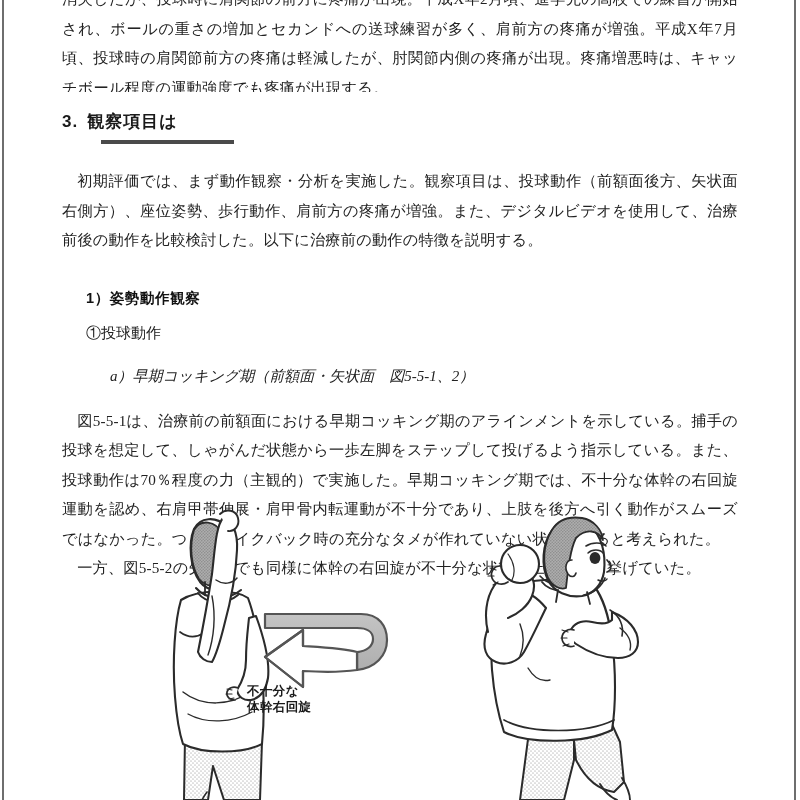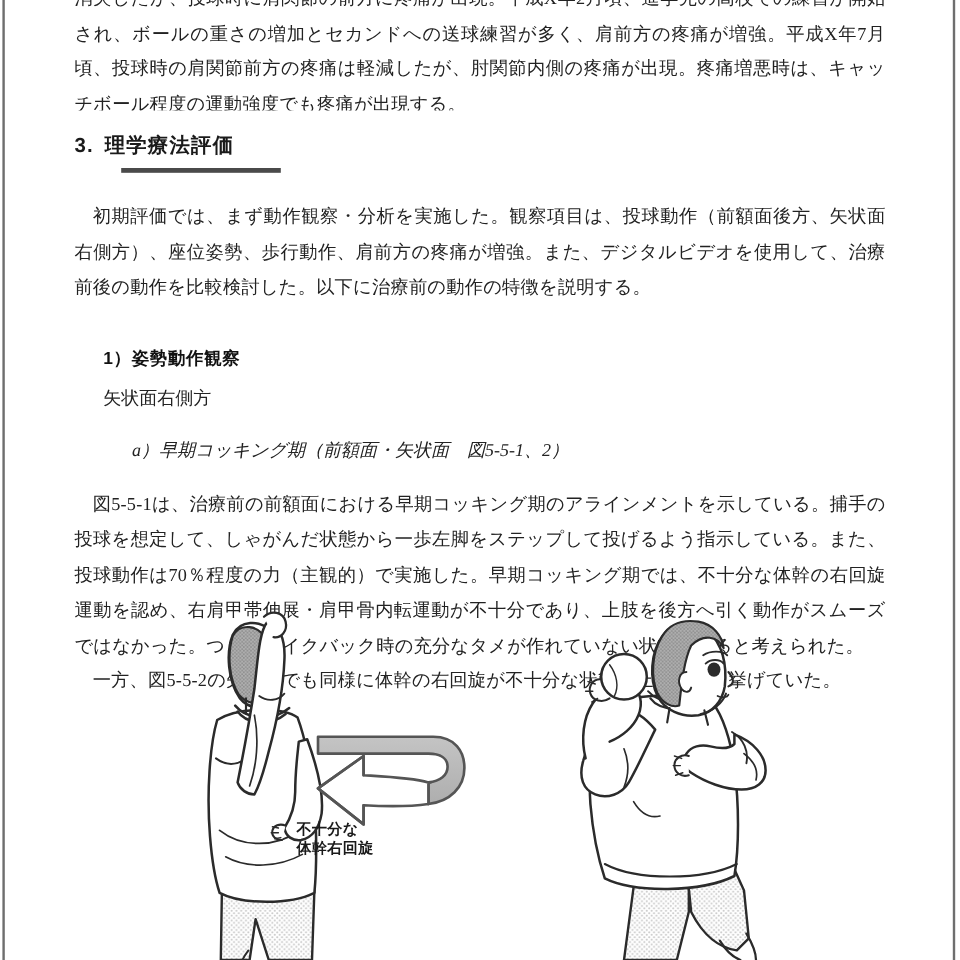--- a/index.html
+++ b/index.html
@@ -147,33 +147,33 @@
   <div class="edge-rule right"></div>
 
   <div class="content">
 
     <div class="clipped-block">
       <p class="para">消失したが、投球時に肩関節の前方に疼痛が出現。平成X年2月頃、進学先の高校での練習が開始され、ボールの重さの増加とセカンドへの送球練習が多く、肩前方の疼痛が増強。平成X年7月頃、投球時の肩関節前方の疼痛は軽減したが、肘関節内側の疼痛が出現。疼痛増悪時は、キャッチボール程度の運動強度でも疼痛が出現する。</p>
     </div>
 
     <div class="section-heading">
       <span class="num">3.</span>
-      <span>理学療法評価</span>
+      <span>観察項目は</span>
     </div>
     <div class="heading-rule"></div>
 
     <div class="spacer-md"></div>
 
     <p class="para indent">初期評価では、まず動作観察・分析を実施した。観察項目は、投球動作（前額面後方、矢状面右側方）、座位姿勢、歩行動作、肩前方の疼痛が増強。また、デジタルビデオを使用して、治療前後の動作を比較検討した。以下に治療前の動作の特徴を説明する。</p>
 
     <div class="spacer-md"></div>
 
     <p class="sub-heading">1）姿勢動作観察</p>
 
-    <p class="sub-item">矢状面右側方</p>
+    <p class="sub-item">①投球動作</p>
 
     <p class="sub-item-b">a）早期コッキング期（前額面・矢状面　図5-5-1、2）</p>
 
     <p class="para indent">図5-5-1は、治療前の前額面における早期コッキング期のアラインメントを示している。捕手の投球を想定して、しゃがんだ状態から一歩左脚をステップして投げるよう指示している。また、投球動作は70％程度の力（主観的）で実施した。早期コッキング期では、不十分な体幹の右回旋運動を認め、右肩甲帯伸展・肩甲骨内転運動が不十分であり、上肢を後方へ引く動作がスムーズではなかった。つまりテイクバック時の充分なタメが作れていない状態であると考えられた。</p>
 
     <p class="para indent">一方、図5-5-2の矢状面でも同様に体幹の右回旋が不十分な状態で上肢を引き挙げていた。</p>
 
   </div>
 
   <div class="figures">

